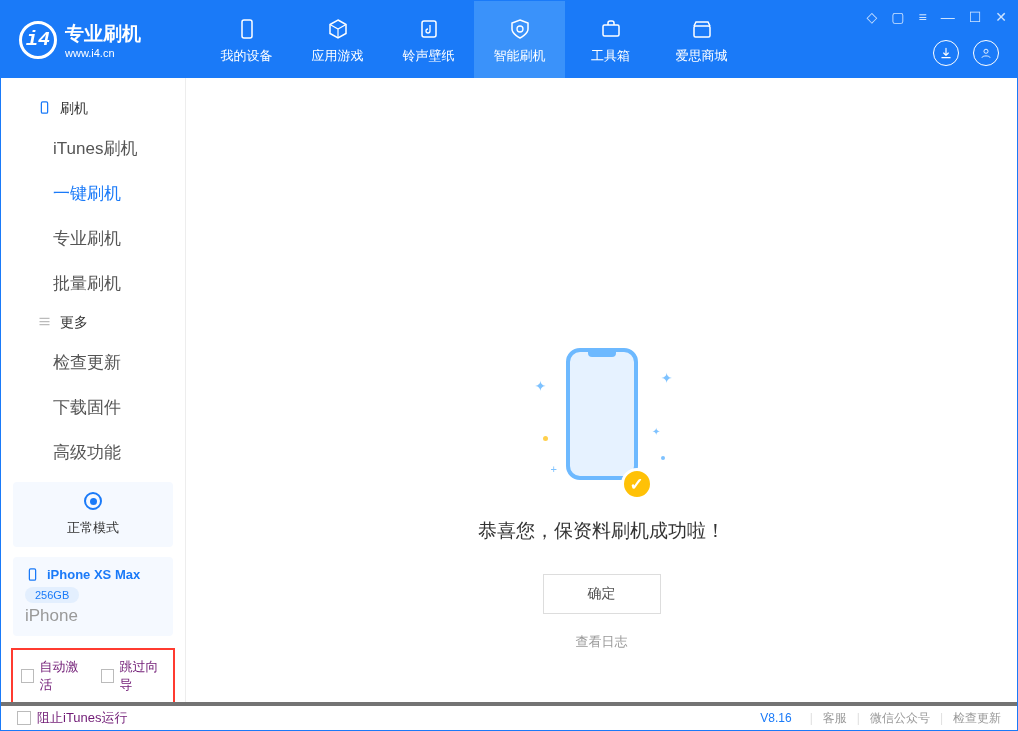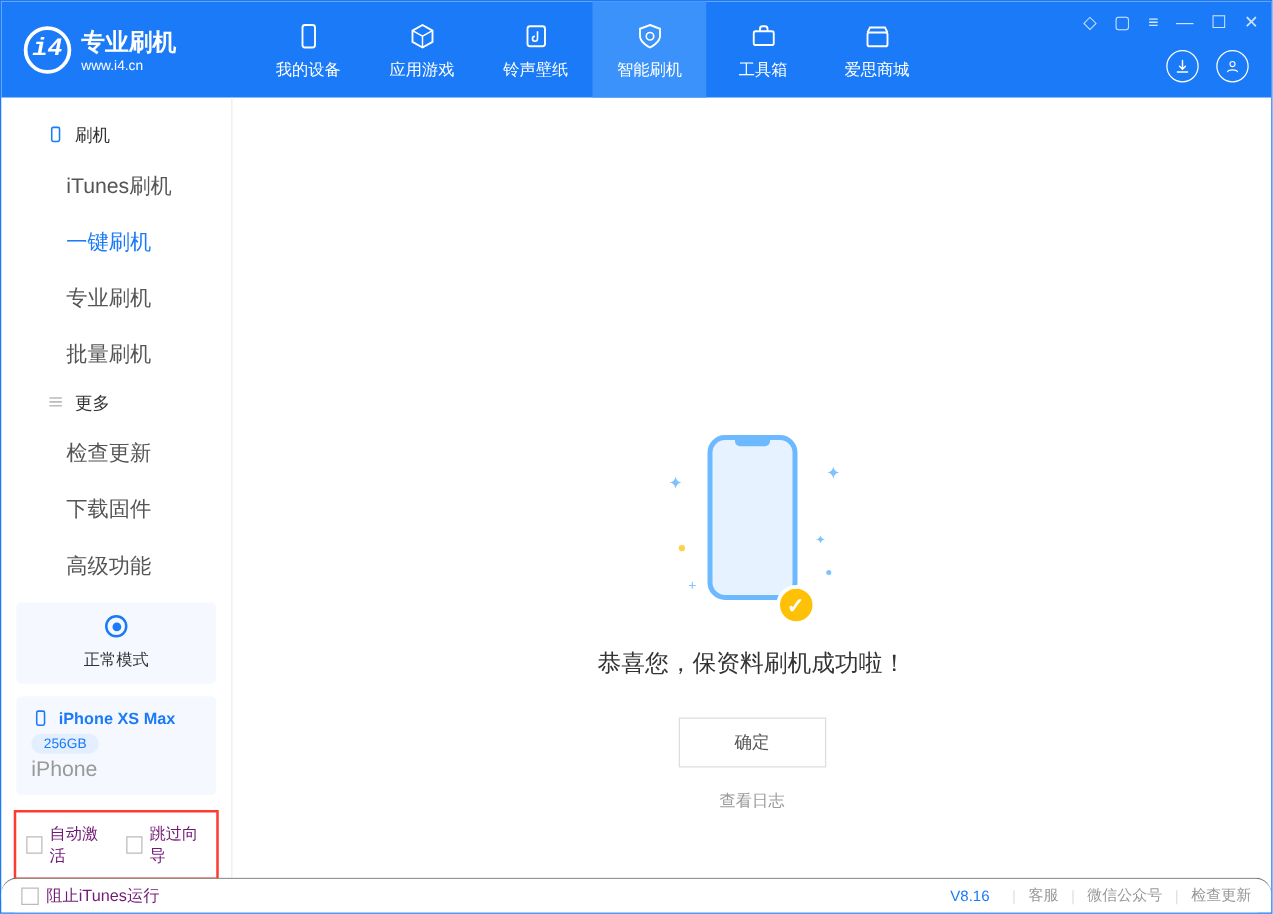--- a/index.html
+++ b/index.html
@@ -47,21 +47,21 @@
 .check-circle { width:32px; height:32px; background:#ffc107; border:3px solid #fff; border-radius:50%; position:absolute; right:-6px; bottom:-2px; display:flex; align-items:center;justify-content:center; color:#fff; font-weight:bold; font-size:17px;}
 .sparkle { position:absolute; color:#7ec2ff; font-size:14px; }
 .sp1{ left:-22px; top:30px;} .sp2{ right:-26px; top:22px;} .sp3{ left:-6px; top:115px; font-size:11px;} .sp4{ right:-14px; top:78px; font-size:10px;}
 .dot1{ position:absolute; width:5px; height:5px; background:#ffd04d; border-radius:50%; left:-14px; top:88px;}
 .dot2{ position:absolute; width:4px; height:4px; background:#7ec2ff; border-radius:50%; right:-18px; top:108px;}
 
 .success-msg { font-size:19px; color:#333; margin-bottom:30px;}
 .ok-btn { display:inline-block; border:1px solid #ddd; padding:10px 44px; font-size:14px; color:#555; background:#fff; cursor:pointer; margin-bottom:18px;}
 .log-link { font-size:13px; color:#999; cursor:pointer;}
 
-.footer { position:absolute; bottom:0; left:0; right:0; height:28px; border-top:1px solid #737373; display:flex; align-items:center; padding:0 16px; font-size:12px; color:#999; justify-content:space-between; background:#fff;border-radius:13px;}
+.footer { position:absolute; bottom:0; left:0; right:0; height:28px; border-top:4px solid #737373; display:flex; align-items:center; padding:0 16px; font-size:12px; color:#999; justify-content:space-between; background:#fff;}
 .footer-left { display:flex; align-items:center; gap:6px;}
 .footer-right { display:flex; align-items:center; gap:10px;}
 .footer-right .sep { color:#e0e0e0;}
 .ver { color:#1a7af8; margin-right:8px;}
 </style>
 </head>
 <body>
 
 <div class="header">
   <div class="logo-area">

